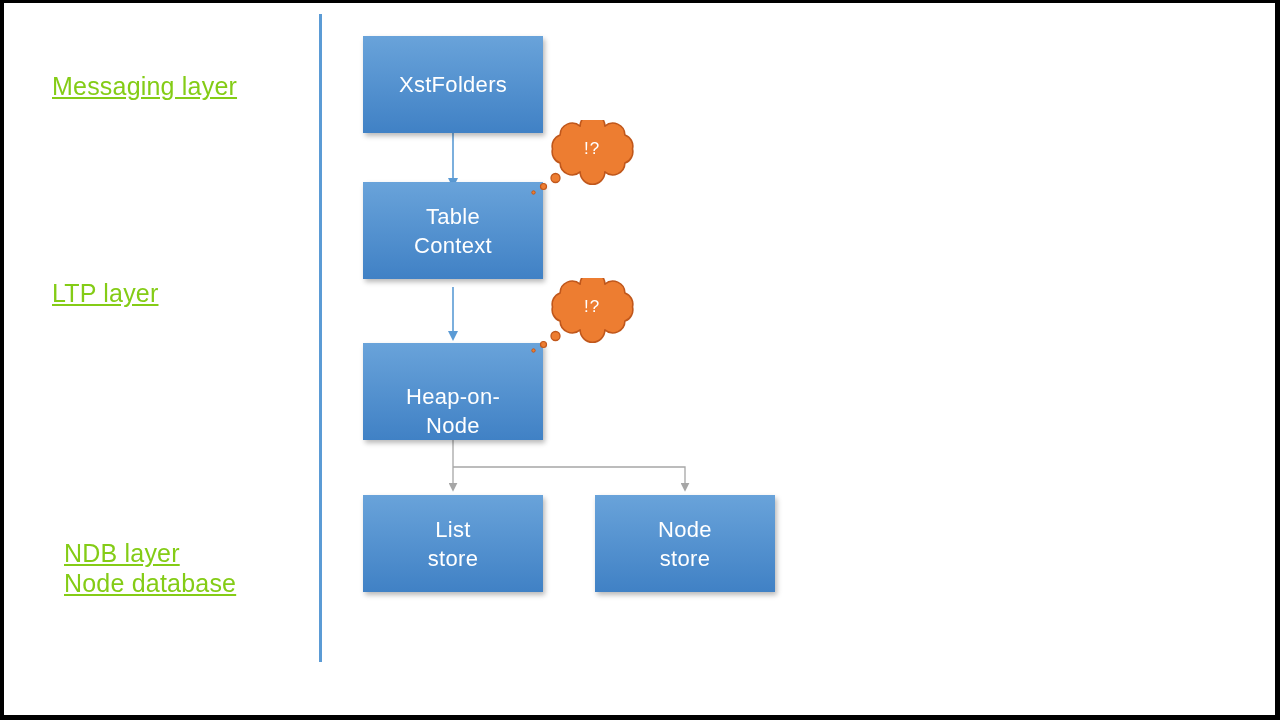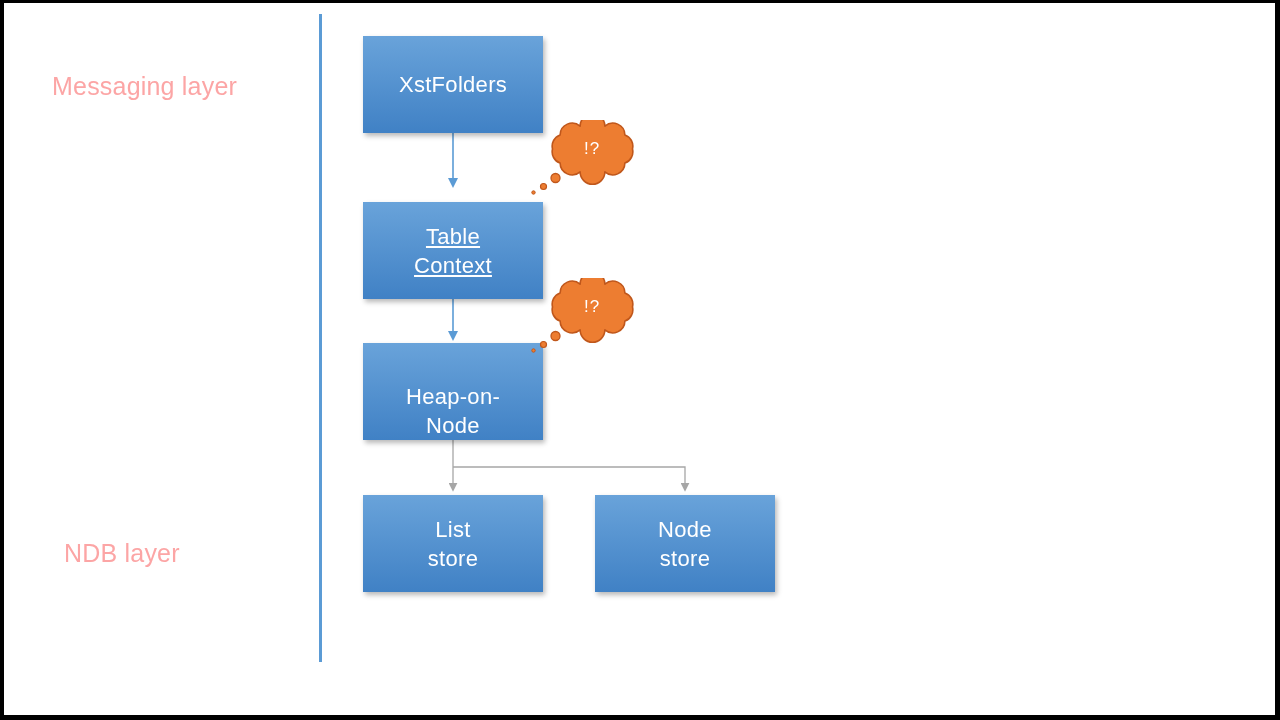--- a/index.html
+++ b/index.html
@@ -18,25 +18,26 @@
   }
   .divider {
     position: absolute;
     left: 319px; top: 14px;
     width: 3px; height: 648px;
     background: #5b9bd5;
   }
   .layer-label {
     position: absolute;
     left: 52px;
-    color: #fca5a5;
+    color: #84cc16;
     font-size: 25px;
     line-height: 30px;
     letter-spacing: 0.2px;
     white-space: nowrap;
+    text-decoration: underline;
   }
   .layer-label .line { display: block; }
   #label-messaging { top: 71px; }
   #label-ltp       { top: 278px; }
   #label-ndb       { top: 538px; margin-left: 12px; }
 
   .node-box {
     position: absolute;
     width: 180px; height: 97px;
     background: linear-gradient(180deg, #69a3da 0%, #4081c5 100%);
@@ -45,21 +46,21 @@
     font-size: 22px;
     line-height: 29px;
     letter-spacing: 0.3px;
     display: flex;
     flex-direction: column;
     align-items: center;
     justify-content: center;
     text-align: center;
   }
   #box-xstfolders { left: 363px; top: 36px; }
-  #box-tablecontext { left: 363px; top: 202px; text-decoration: underline; }
+  #box-tablecontext { left: 363px; top: 182px; }
   #box-heaponnode { left: 363px; top: 343px; justify-content: flex-end; }
   #box-blockstore { left: 363px; top: 495px; }
   #box-nodestore  { left: 595px; top: 495px; }
 
   .connector-layer {
     position: absolute;
     left: 0; top: 0;
     width: 1280px; height: 720px;
     pointer-events: none;
   }
@@ -87,23 +88,25 @@
 <body>
 
 <div class="slide"></div>
 
 <div class="divider"></div>
 
 <div class="layer-label" id="label-messaging">
   <span class="line">Messaging layer</span>
 </div>
 <div class="layer-label" id="label-ltp">
+  <span class="line">LTP layer</span>
 </div>
 <div class="layer-label" id="label-ndb">
   <span class="line">NDB layer</span>
+  <span class="line">Node database</span>
 </div>
 
 <svg class="connector-layer" viewBox="0 0 1280 720" xmlns="http://www.w3.org/2000/svg">
   <defs>
     <marker id="arrow-blue" markerUnits="userSpaceOnUse" markerWidth="10" markerHeight="10" viewBox="0 0 10 10" refX="8" refY="5" orient="auto">
       <path d="M0,0 L10,5 L0,10 Z" fill="#5b9bd5"></path>
     </marker>
     <marker id="arrow-gray" markerUnits="userSpaceOnUse" markerWidth="9" markerHeight="9" viewBox="0 0 10 10" refX="8" refY="5" orient="auto">
       <path d="M0,0 L10,5 L0,10 Z" fill="#a6a6a6"></path>
     </marker>

